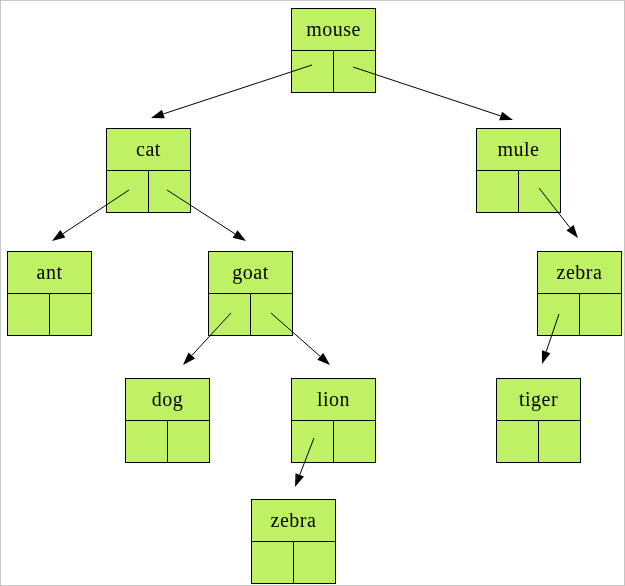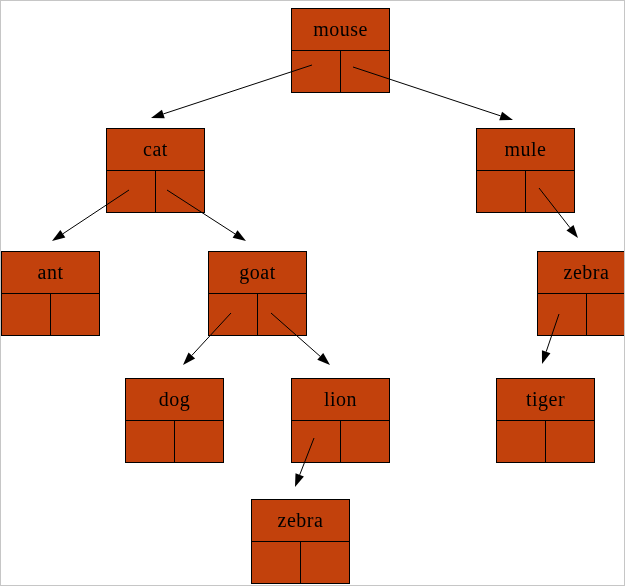--- a/index.html
+++ b/index.html
@@ -14,25 +14,25 @@
     font-family: "Liberation Serif", "DejaVu Serif", serif;
   }
   .nodes-layer, .edges-layer {
     position: absolute;
     left: 0; top: 0;
     width: 625px; height: 586px;
   }
   .edges-layer { pointer-events: none; }
   .node {
     position: absolute;
-    width: 99px;
+    width: 85px;
     height: 85px;
     box-sizing: border-box;
     border: 1px solid #000000;
-    background: #c2410c;
+    background: #bef264;
   }
   .node .label {
     box-sizing: border-box;
     height: 42px;
     border-bottom: 1px solid #000000;
     display: flex;
     align-items: center;
     justify-content: center;
     font-size: 20px;
     color: #000000;
@@ -64,21 +64,21 @@
           <div class="cell cell-right"></div>
         </div>
       </div>
       <div class="node" style="left: 475px; top: 127px; text-align: right;">
         <div class="label">mule</div>
         <div class="cells">
           <div class="cell cell-left"></div>
           <div class="cell cell-right"></div>
         </div>
       </div>
-      <div class="node" style="left: 0; top: 250px;">
+      <div class="node" style="left: 6px; top: 250px;">
         <div class="label">ant</div>
         <div class="cells">
           <div class="cell cell-left"></div>
           <div class="cell cell-right"></div>
         </div>
       </div>
       <div class="node" style="left: 207px; top: 250px;">
         <div class="label">goat</div>
         <div class="cells">
           <div class="cell cell-left"></div>

